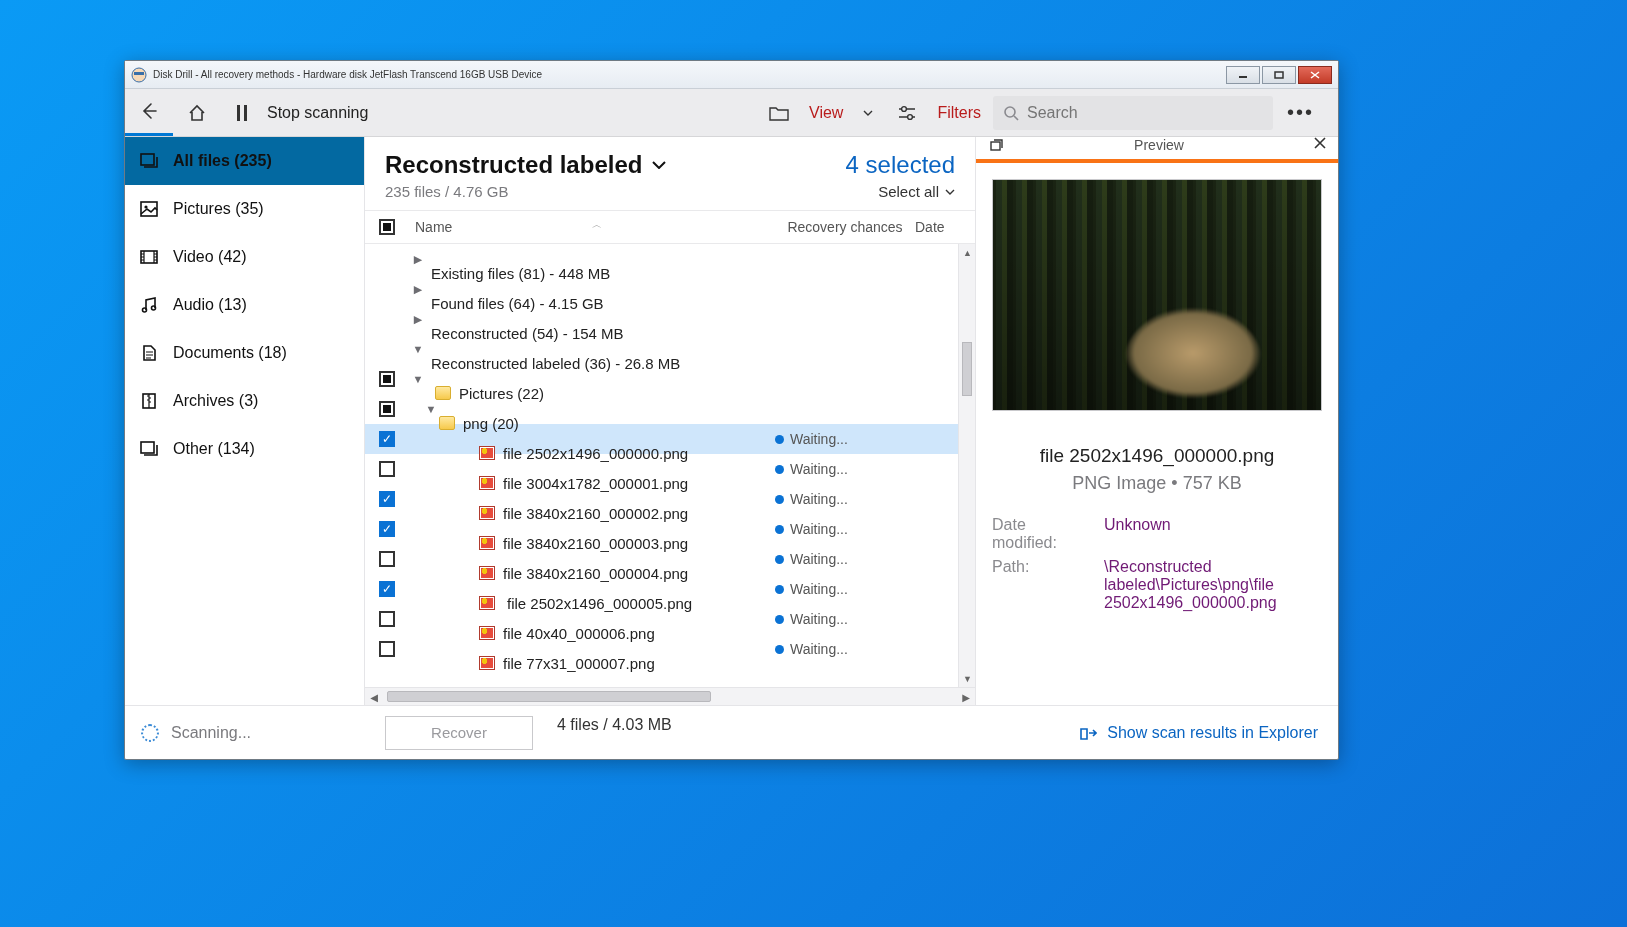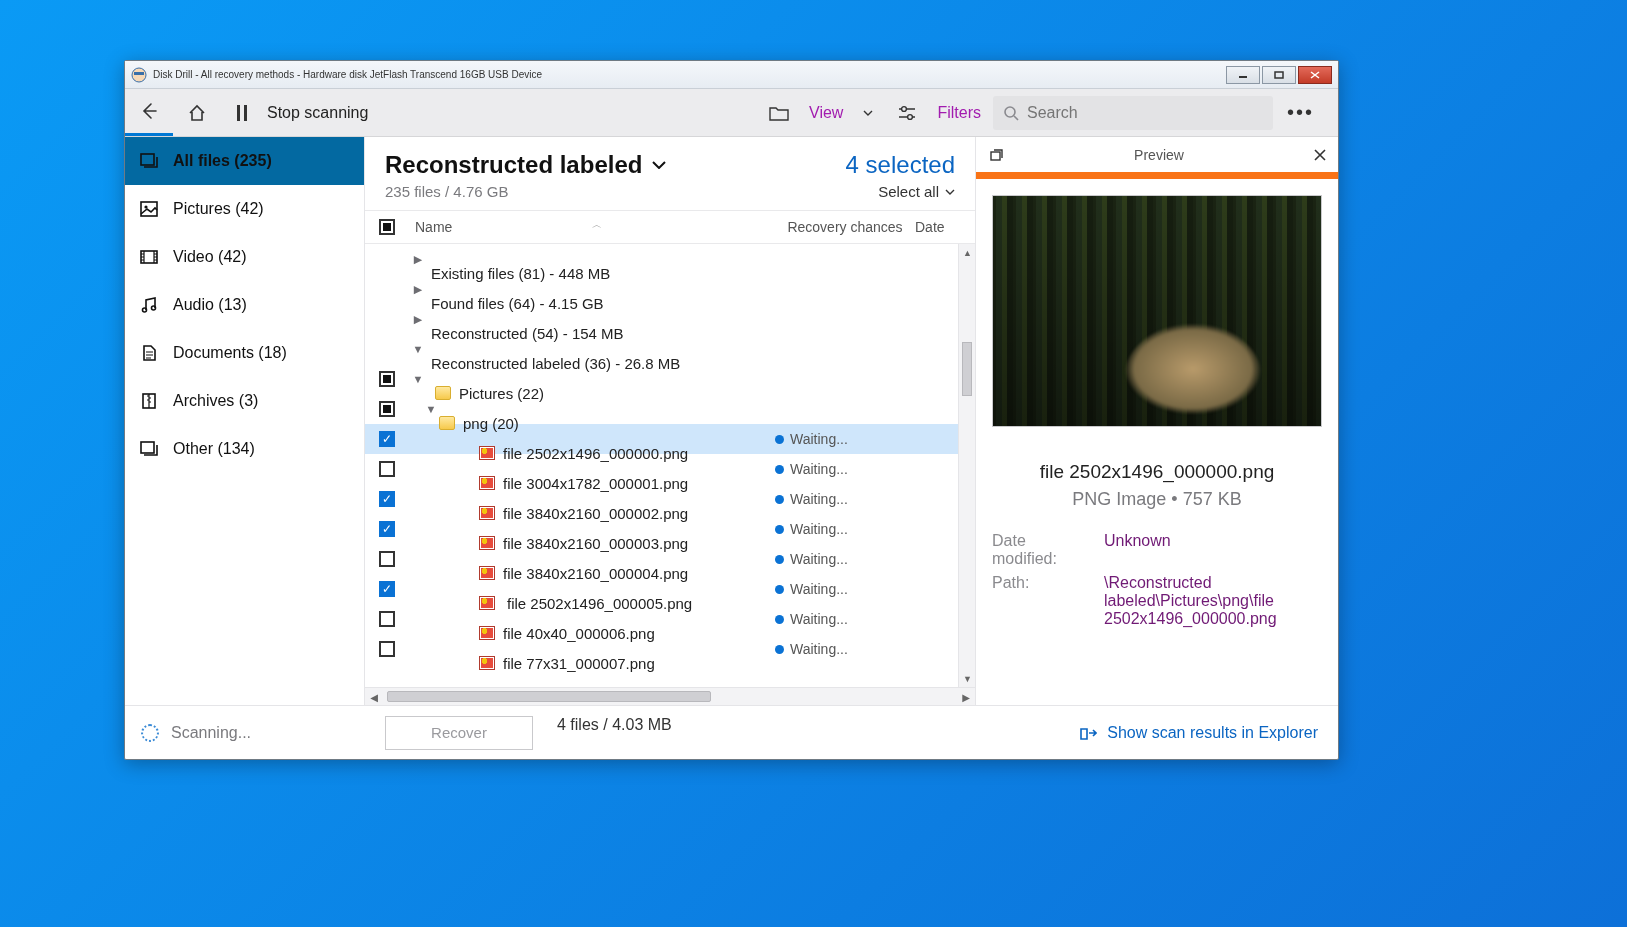--- a/index.html
+++ b/index.html
@@ -31,21 +31,21 @@
   .win-btn.close { background: linear-gradient(#e36a5a,#c33b28); border-color:#8a2a1e; color:#fff; }
   
   .toolbar {
     height: 48px; background:#ececee; border-bottom:1px solid #d6d6d8;
     display:flex; align-items:center; padding:0 10px 0 0;
   }
   .tool-btn { height:46px; padding:0 14px; display:flex; align-items:center; justify-content:center; cursor:pointer; color:#333; }
   .tool-btn.back { border-bottom:3px solid #0078d4; }
   .stop-label { font-size:16px; color:#222; margin-left:4px; }
   .toolbar-spacer { flex:1; }
-  .view-group, .filter-group { display:flex;align-items:center; gap:20px; padding:0 12px; cursor:pointer; color:#a21caf; font-size:16px;}
+  .view-group, .filter-group { display:flex;align-items:center; gap:20px; padding:0 12px; cursor:pointer; color:#b91c1c; font-size:16px;}
   .search-box { width:280px; height:34px; background:#e3e3e5; border-radius:3px; display:flex;align-items:center; padding:0 10px; gap:8px; color:#8a8a8f; font-size:16px;}
   .more-btn { padding:0 14px; cursor:pointer; font-size:20px; color:#333; letter-spacing:2px;}
   
   .body { flex:1; display:flex; overflow:hidden; }
   .sidebar { width:240px; background:#fff; border-right:1px solid #e5e5e8; display:flex; flex-direction:column; }
   .side-item { height:48px; display:flex; align-items:center; padding:0 14px; gap:14px; cursor:pointer; font-size:16px; color:#111; }
   .side-item.active { background:#0369a1; font-weight:600; }
   .side-item svg { flex:0 0 20px; }
   
   .content { flex:1; display:flex; flex-direction:column; overflow:hidden; border-right:1px solid #e5e5e8; }
@@ -78,21 +78,21 @@
   .chkbox { width:16px;height:16px;border:2px solid #333; display:flex;align-items:center;justify-content:center; background:#fff;}
   .chkbox.indet::after { content:""; width:8px;height:8px;background:#111; }
   .chkbox.checked { background:#0a72d4;border-color:#0a72d4; color:#fff; font-size:12px; line-height:1;}
   .chkbox.checked::after { content:"✓"; }
   .hscroll { height:18px; border-top:1px solid #e5e5e8; background:#f3f3f5; position:relative;}
   .hscroll .thumb { position:absolute; left:22px; top:3px; height:11px; width:324px; background:#cfcfd3; border:1px solid #b8b8bc; border-radius:2px;}
   .hscroll .arrow { position:absolute; top:0; width:18px; height:18px; display:flex;align-items:center;justify-content:center; color:#666; font-size:10px; cursor:pointer;}
   .hscroll .arrow.left{left:0;} .hscroll .arrow.right{right:0;}
   
   .preview { width:362px; display:flex; flex-direction:column; }
-  .preview-head { height:42px; border-bottom:7px solid #f97316; display:flex; align-items:center; padding:0 12px; font-size:14px; color:#555;}
+  .preview-head { height:26px; border-bottom:4px solid #f97316; display:flex; align-items:flex-start; padding:0 12px; font-size:14px; color:#555;}
   .preview-head .pop { cursor:pointer; }
   .preview-head .label { flex:1; text-align:center; }
   .preview-head .close { cursor:pointer; font-size:14px; color:#333;}
   .preview-img { margin:16px; height:232px; background:
       linear-gradient(rgba(0,0,0,0.15),rgba(0,0,0,0.55)),
       repeating-linear-gradient(90deg,#1f2a16 0 3px,#273720 3px 9px,#36471f 9px 14px,#1a2413 14px 20px);
     border:1px solid #c9c9cc; position:relative;}
   .preview-img::after{content:"";position:absolute;left:40%;top:55%;width:42%;height:40%;background:radial-gradient(ellipse at center,#b89a6a 0%,#7a6a46 60%,transparent 70%);border-radius:50% 50% 0 0/60% 60% 0 0;filter:blur(1px);} 
   .preview-title { text-align:center; font-size:19px; color:#222; margin-top:18px; padding:0 16px;}
   .preview-sub { text-align:center; font-size:18px; color:#7a7a7e; margin-top:6px;}
@@ -202,21 +202,21 @@
             <path d="M5 15 H18 V5" stroke="#111" stroke-width="1.6" fill="none"></path>
           </svg>
         <span>All files (235)</span>
       </div>
       <div class="side-item">
         <svg width="20" height="18" viewBox="0 0 20 18">
             <rect x="2" y="2" width="16" height="14" stroke="#111" stroke-width="1.6" fill="none"></rect>
             <circle cx="7" cy="7" r="1.6" fill="#111"></circle>
             <path d="M2 14 L8 9 L12 12 L16 8 L18 10" stroke="#111" stroke-width="1.6" fill="none"></path>
           </svg>
-        <span>Pictures (42)</span>
+        <span>Pictures (35)</span>
       </div>
       <div class="side-item">
         <svg width="20" height="18" viewBox="0 0 20 18">
             <rect x="2" y="3" width="16" height="12" stroke="#111" stroke-width="1.6" fill="none"></rect>
             <path d="M5 3 V15 M15 3 V15 M2 6 H5 M2 9 H5 M2 12 H5 M15 6 H18 M15 9 H18 M15 12 H18" stroke="#111" stroke-width="1.2"></path>
           </svg>
         <span>Video (42)</span>
       </div>
       <div class="side-item">
         <svg width="20" height="18" viewBox="0 0 20 18">

